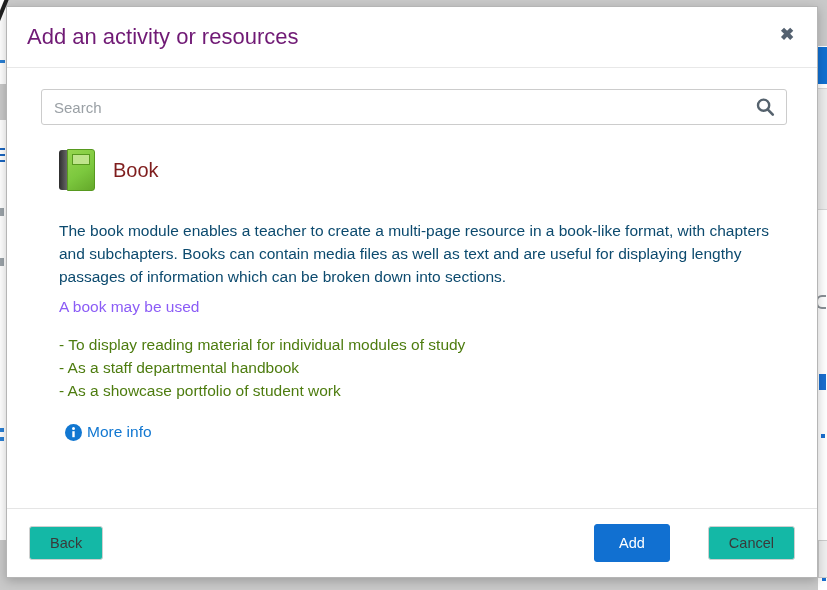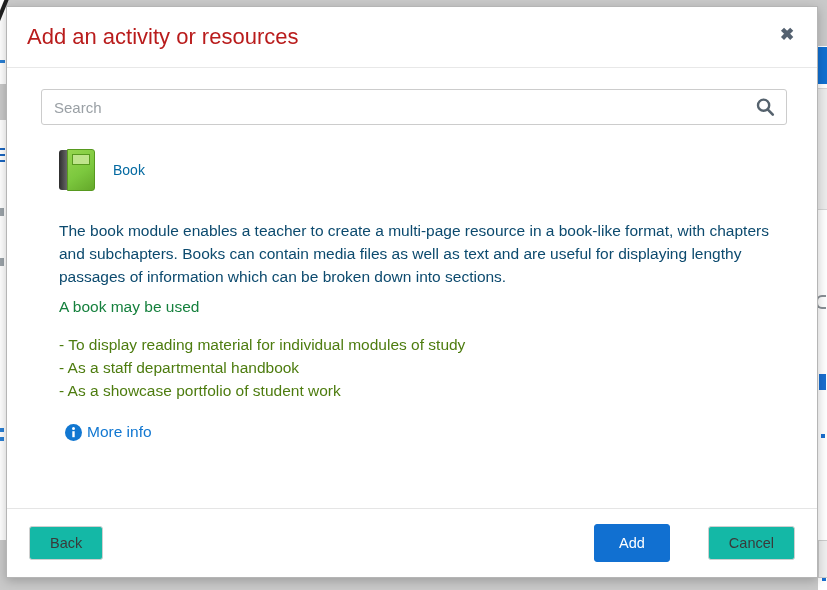--- a/index.html
+++ b/index.html
@@ -29,42 +29,42 @@
   .frag-r-c{right:1px;top:295px;width:8px;height:10px;border:2px solid #8a9096;border-right:none;border-radius:6px 0 0 6px;}
   .frag-r-blue-b{right:1px;top:374px;width:7px;height:16px;background:#1a6fd0;}
   .frag-r-blue-c{right:2px;top:434px;width:4px;height:4px;background:#1a6fd0;}
   .frag-r-gray-box{right:0;top:540px;width:8px;height:36px;background:#efefef;border:1px solid #ccc;border-right:none;}
   .frag-r-blue-d{right:1px;top:578px;width:4px;height:3px;background:#1a6fd0;}
 
   
   .modal{position:absolute;left:6px;top:6px;width:812px;height:572px;background:#fff;
          border:1px solid #b5b5b5;box-sizing:border-box;box-shadow:0 3px 10px rgba(0,0,0,.22);}
   .modal-header{position:relative;height:61px;border-bottom:1px solid #e8e8e8;box-sizing:border-box;}
-  .modal-title{position:absolute;left:20px;top:17px;font-size:22px;color:#b91c1c;font-weight:400;}
+  .modal-title{position:absolute;left:20px;top:17px;font-size:22px;color:#701a75;font-weight:400;}
   .close-btn{position:absolute;right:18px;top:16px;width:24px;height:24px;border:none;background:none;
              color:#546170;font-size:17px;font-weight:bold;cursor:pointer;line-height:24px;text-align:center;padding:0;}
 
   .search-row{position:absolute;left:34px;top:82px;width:746px;height:36px;}
   .search-input{width:100%;height:36px;box-sizing:border-box;border:1px solid #ccc;border-radius:3px;
                 padding:0 44px 0 12px;font-size:15px;color:#4d7c0f;font-family:inherit;outline:none;}
   .search-input::placeholder{color:#9aa0a5;opacity:1;}
   .search-icon{position:absolute;right:12px;top:8px;width:20px;height:20px;}
 
   .activity-header{position:absolute;left:52px;top:142px;display:flex;align-items:center;}
   .book-icon{position:relative;width:37px;height:42px;}
   .book-spine{position:absolute;left:0;top:1px;width:9px;height:40px;border-radius:3px 0 0 3px;
               background:linear-gradient(90deg,#2d2d2d,#6e6e6e);}
   .book-cover{position:absolute;left:8px;top:0;width:28px;height:42px;border-radius:0 3px 3px 0;
               background:linear-gradient(145deg,#96d64f 0%,var(--book-cover) 55%,var(--book-cover-dark) 100%);
               border:1px solid #57991f;box-sizing:border-box;}
   .book-label{position:absolute;left:4px;top:4px;width:16px;height:9px;background:#bfe48c;border:1px solid #57991f;}
-  .activity-name{margin-left:17px;font-size:14px;color:#0369a1;}
+  .activity-name{margin-left:17px;font-size:20px;color:#7f1d1d;}
 
   .description{position:absolute;left:52px;top:212px;width:722px;font-size:15.5px;color:#0c4a6e;line-height:23px;}
-  .usage-intro{position:absolute;left:52px;top:288px;font-size:15.5px;color:#15803d;line-height:23px;}
+  .usage-intro{position:absolute;left:52px;top:288px;font-size:15.5px;color:#8b5cf6;line-height:23px;}
   .usage-list{position:absolute;left:52px;top:326px;font-size:15.5px;color:#4d7c0f;line-height:23px;}
   .usage-list div{white-space:pre;}
 
   .more-info{position:absolute;left:58px;top:416px;display:flex;align-items:center;text-decoration:none;cursor:pointer;}
   .info-icon{width:17px;height:17px;flex:0 0 17px;}
   .more-info-label{margin-left:5px;font-size:15.5px;color:var(--link);}
 
   .modal-footer{position:absolute;left:0;right:0;bottom:0;height:69px;border-top:1px solid #e5e5e5;
                 display:flex;align-items:center;padding:0 22px;box-sizing:border-box;}
   .btn{font-family:inherit;font-size:14.5px;border-radius:3px;cursor:pointer;}

